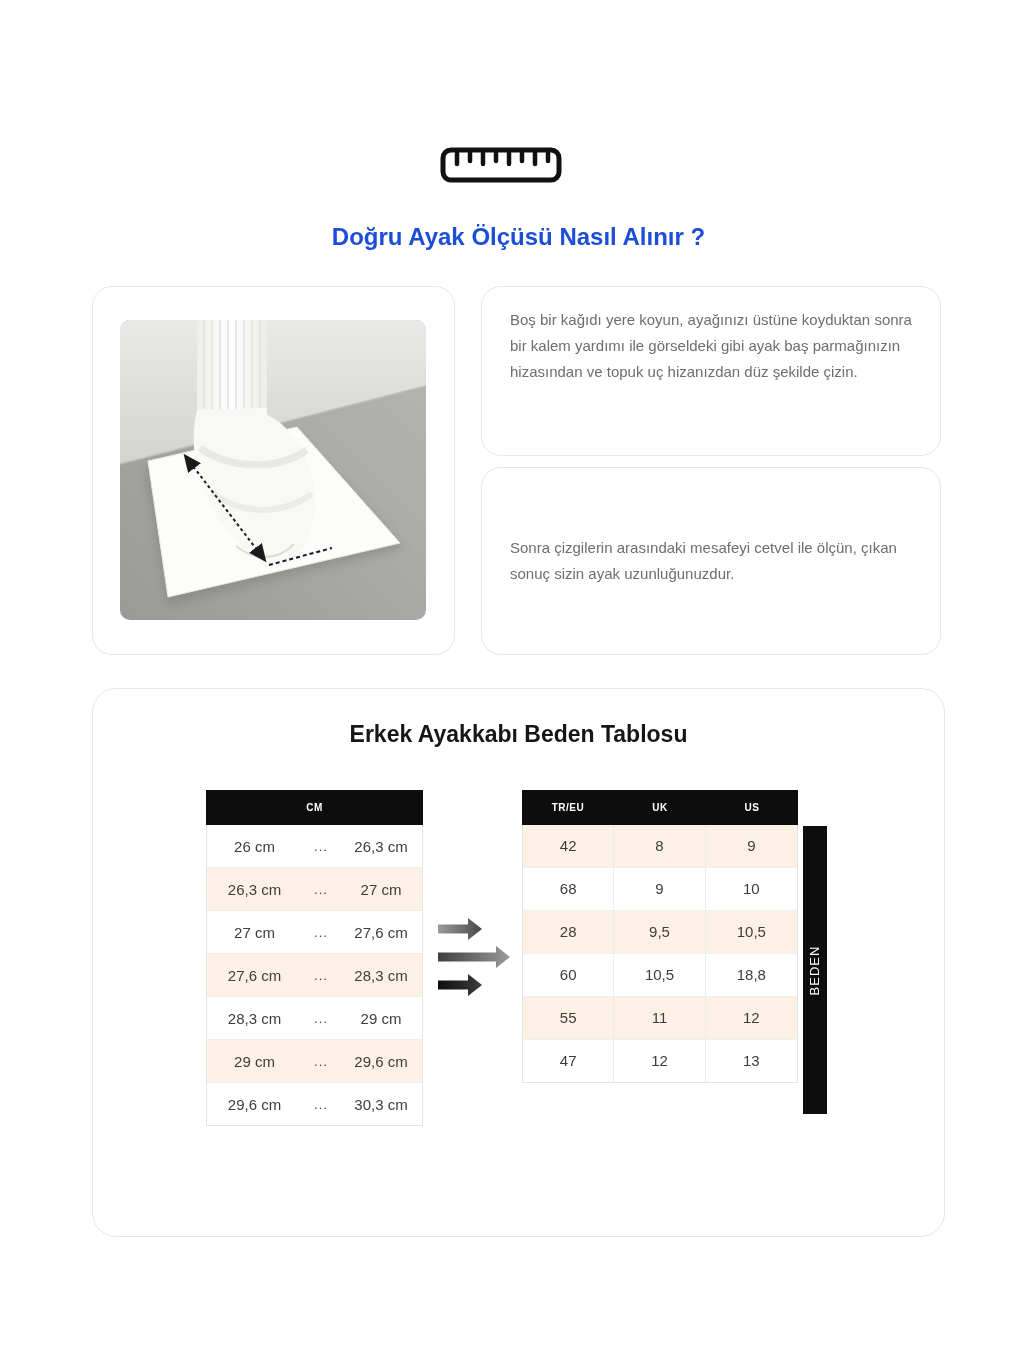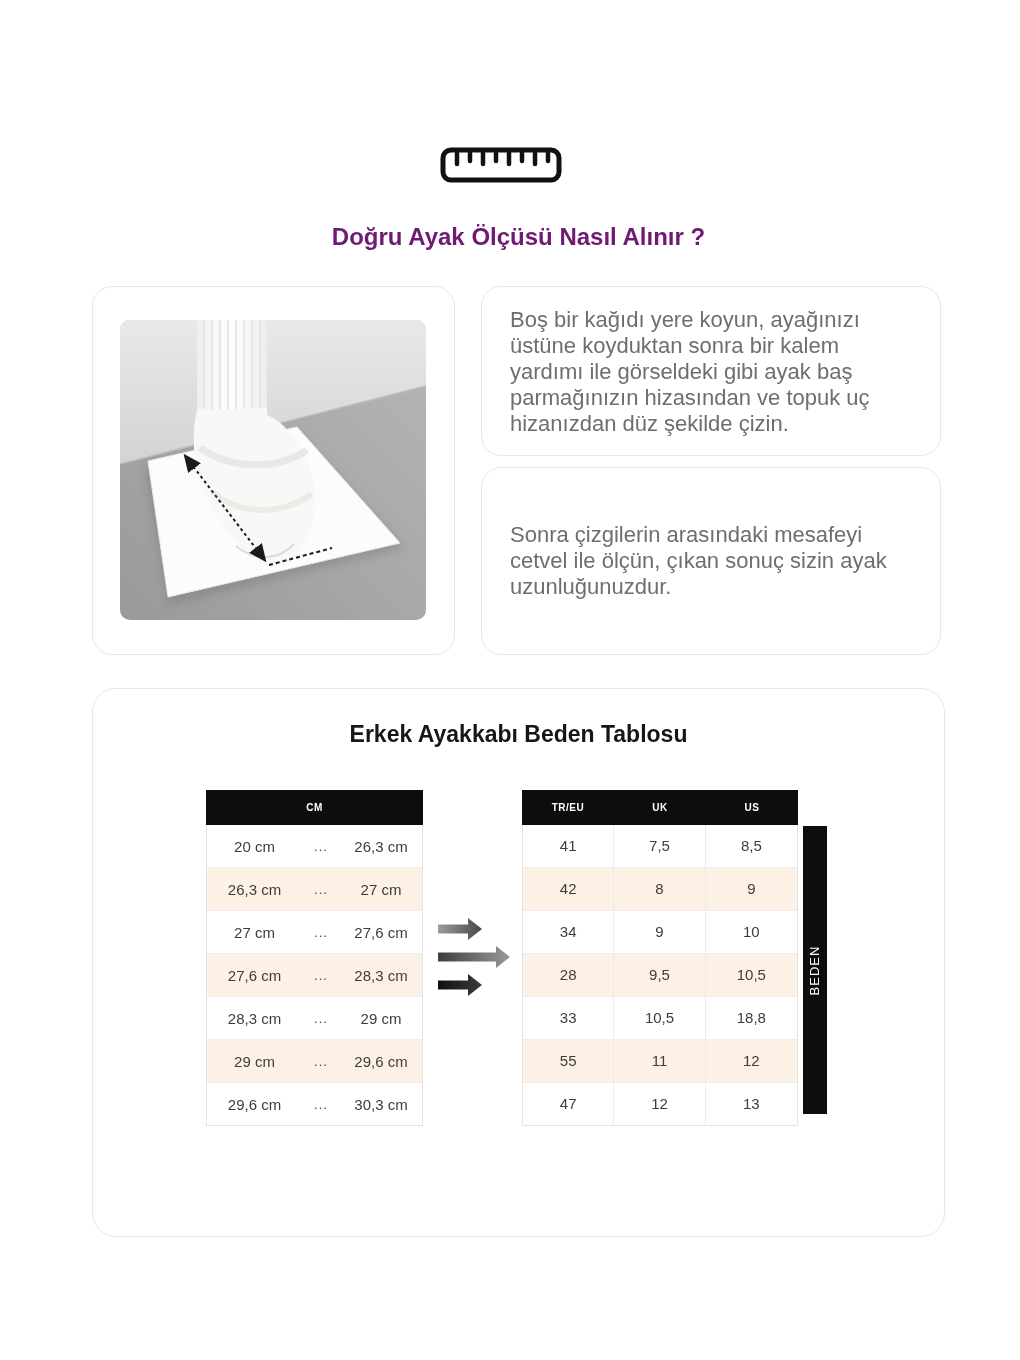--- a/index.html
+++ b/index.html
@@ -4,35 +4,35 @@
 <style>
   html,body{margin:0;padding:0;background:#ffffff;}
   .canvas{
     position:relative;width:1020px;height:1360px;background:#ffffff;
     font-family:"Liberation Sans",sans-serif;overflow:hidden;
   }
   
   .ruler-wrap{position:absolute;left:440px;top:146px;width:122px;height:40px;}
   .main-title{
     position:absolute;left:92px;top:220px;width:853px;text-align:center;
-    font-size:24px;line-height:34px;font-weight:700;color:#701a75;
+    font-size:24px;line-height:34px;font-weight:700;color:#1d4ed8;
   }
   .card{
     position:absolute;background:#fff;border:1px solid #e7e7e7;border-radius:20px;
     box-sizing:border-box;
   }
   .photo-card{left:92px;top:286px;width:363px;height:369px;}
   .photo{
     position:absolute;left:27px;top:33px;width:306px;height:300px;
     border-radius:10px;overflow:hidden;
   }
   .step-card-1{left:481px;top:286px;width:460px;height:170px;}
   .step-card-2{left:481px;top:467px;width:460px;height:188px;display:flex;align-items:center;}
   .step-text{
-    color:#6e6e6e;font-size:22px;line-height:26px;
+    color:#6e6e6e;font-size:15px;line-height:26px;
     padding:20px 26px 0 28px;
   }
   .step-card-2 .step-text{padding-top:0;}
   
   .size-card{left:92px;top:688px;width:853px;height:549px;border-radius:24px;padding-left:33px;}
   .section-title{
     position:absolute;left:0;top:28px;width:100%;text-align:center;
     font-size:23px;line-height:34px;font-weight:700;color:#161616;
   }
   .tbl{position:absolute;box-sizing:border-box;background:#fff;border:1px solid #e4e4e4;border-top:none;}
@@ -148,21 +148,21 @@
   <div class="card step-card-2">
     <div class="step-text">Sonra çizgilerin arasındaki mesafeyi cetvel ile ölçün, çıkan sonuç sizin ayak uzunluğunuzdur.</div>
   </div>
 
   <div class="card size-card">
     <div class="section-title">Erkek Ayakkabı Beden Tablosu</div>
 
     <div class="tbl cm-tbl">
       <div class="tbl-head">CM</div>
       <div class="trow">
-        <span class="c1">20 cm</span>
+        <span class="c1">26 cm</span>
         <span class="c2">...</span>
         <span class="c3">26,3 cm</span>
       </div>
       <div class="trow alt">
         <span class="c1">26,3 cm</span>
         <span class="c2">...</span>
         <span class="c3">27 cm</span>
       </div>
       <div class="trow">
         <span class="c1">27 cm</span>
@@ -212,42 +212,37 @@
         <path d="M2,63.5 H32 V57 L46,68 L32,79 V72.5 H2 Z" fill="url(#g3)"></path>
       </svg>
     </div>
 
     <div class="tbl sz-tbl">
       <div class="tbl-head sz-head">
         <span class="hcell">TR/EU</span>
         <span class="hcell">UK</span>
         <span class="hcell">US</span>
       </div>
-      <div class="trow">
-        <span class="scell">41</span>
-        <span class="scell">7,5</span>
-        <span class="scell">8,5</span>
-      </div>
       <div class="trow alt">
         <span class="scell">42</span>
         <span class="scell">8</span>
         <span class="scell">9</span>
       </div>
       <div class="trow">
-        <span class="scell">34</span>
+        <span class="scell">68</span>
         <span class="scell">9</span>
         <span class="scell">10</span>
       </div>
       <div class="trow alt">
         <span class="scell">28</span>
         <span class="scell">9,5</span>
         <span class="scell">10,5</span>
       </div>
       <div class="trow">
-        <span class="scell">33</span>
+        <span class="scell">60</span>
         <span class="scell">10,5</span>
         <span class="scell">18,8</span>
       </div>
       <div class="trow alt">
         <span class="scell">55</span>
         <span class="scell">11</span>
         <span class="scell">12</span>
       </div>
       <div class="trow">
         <span class="scell">47</span>

